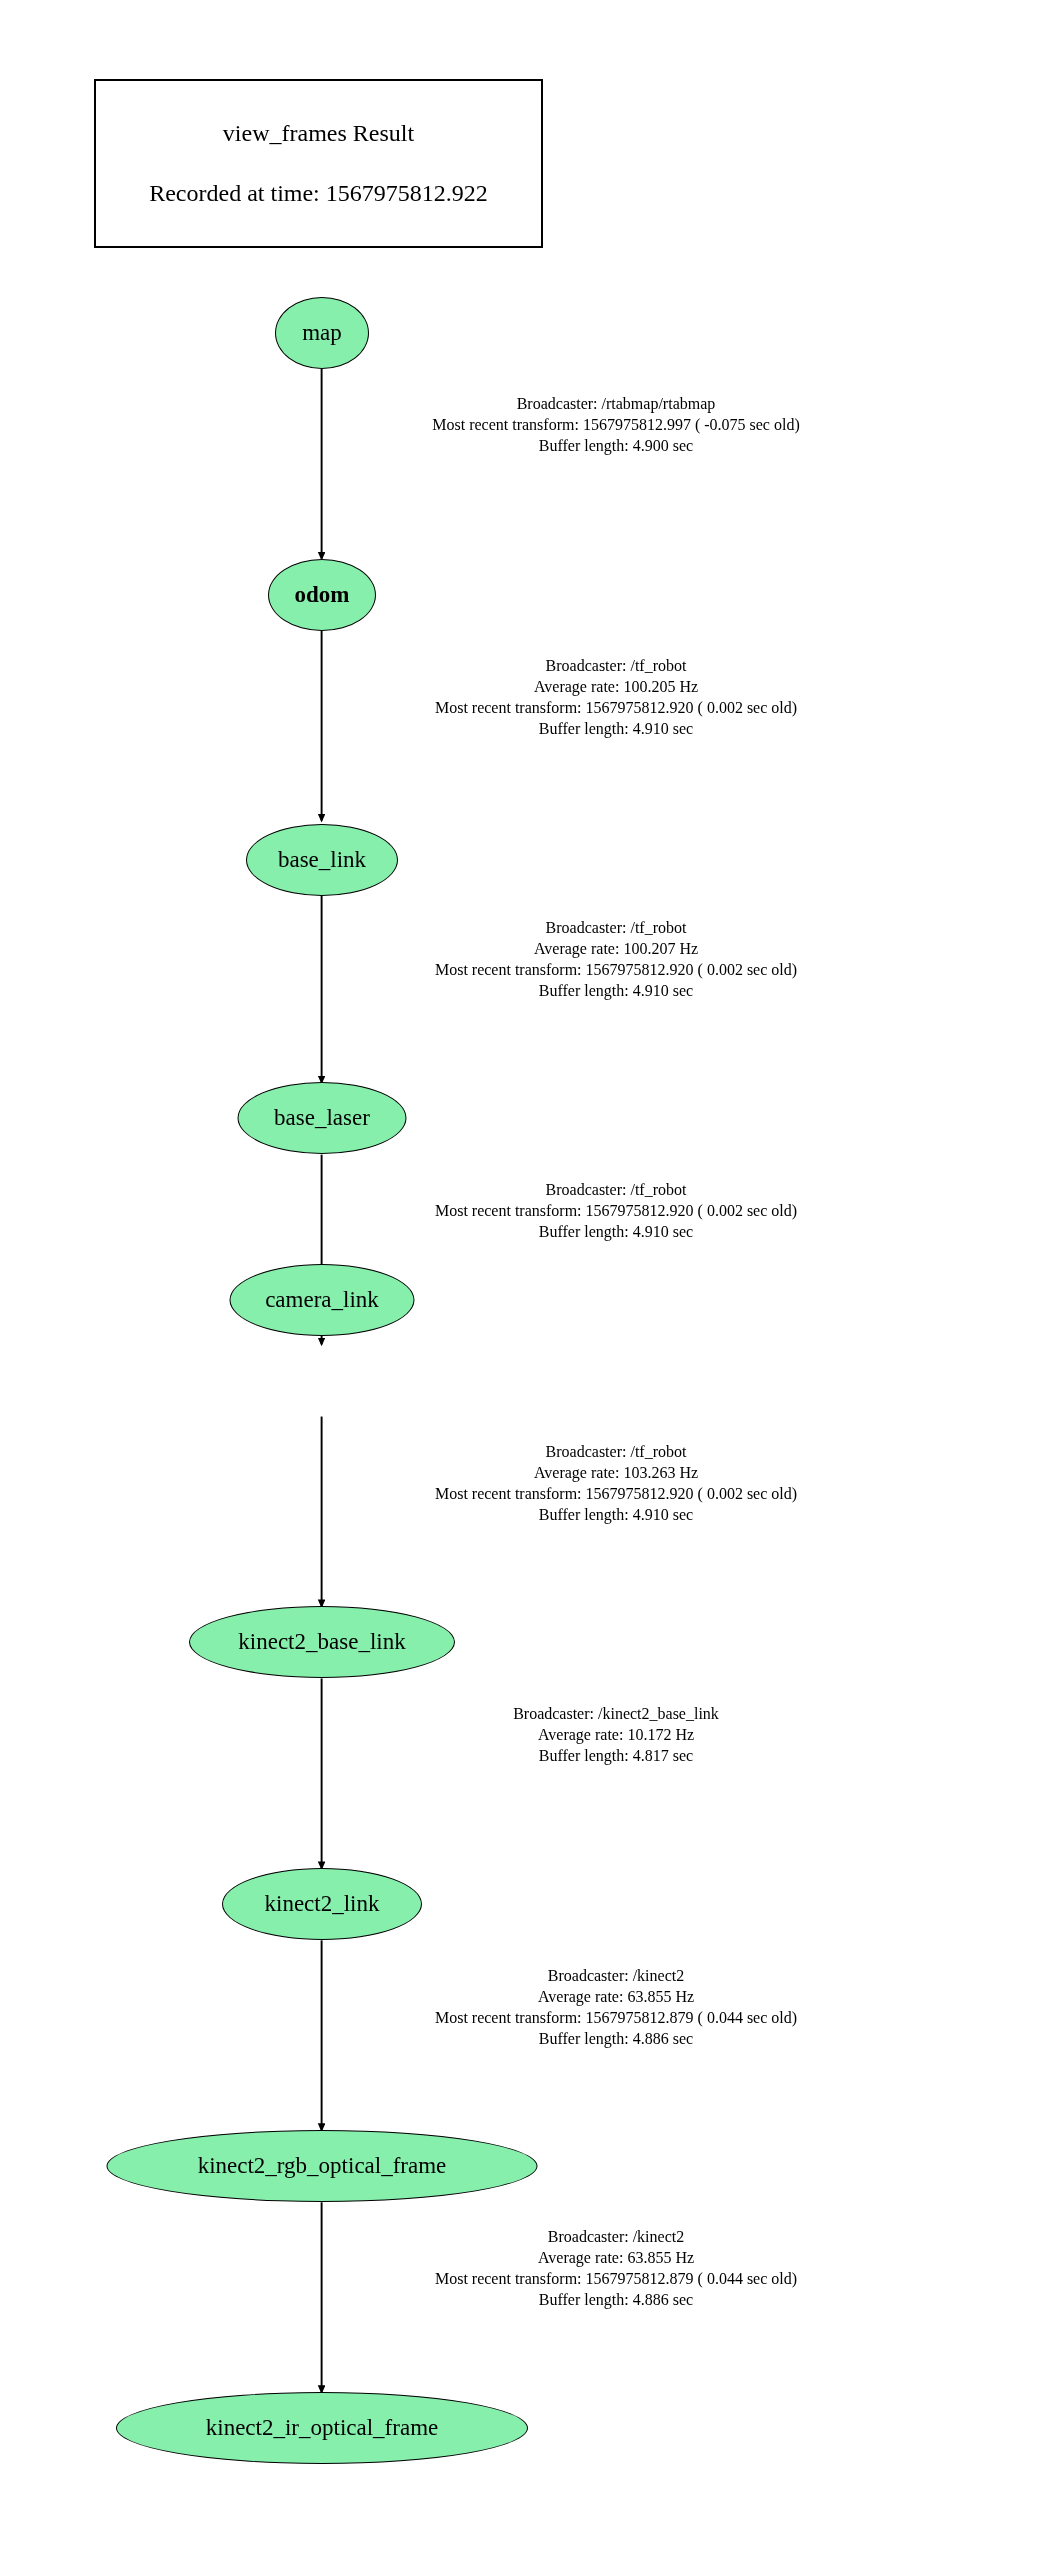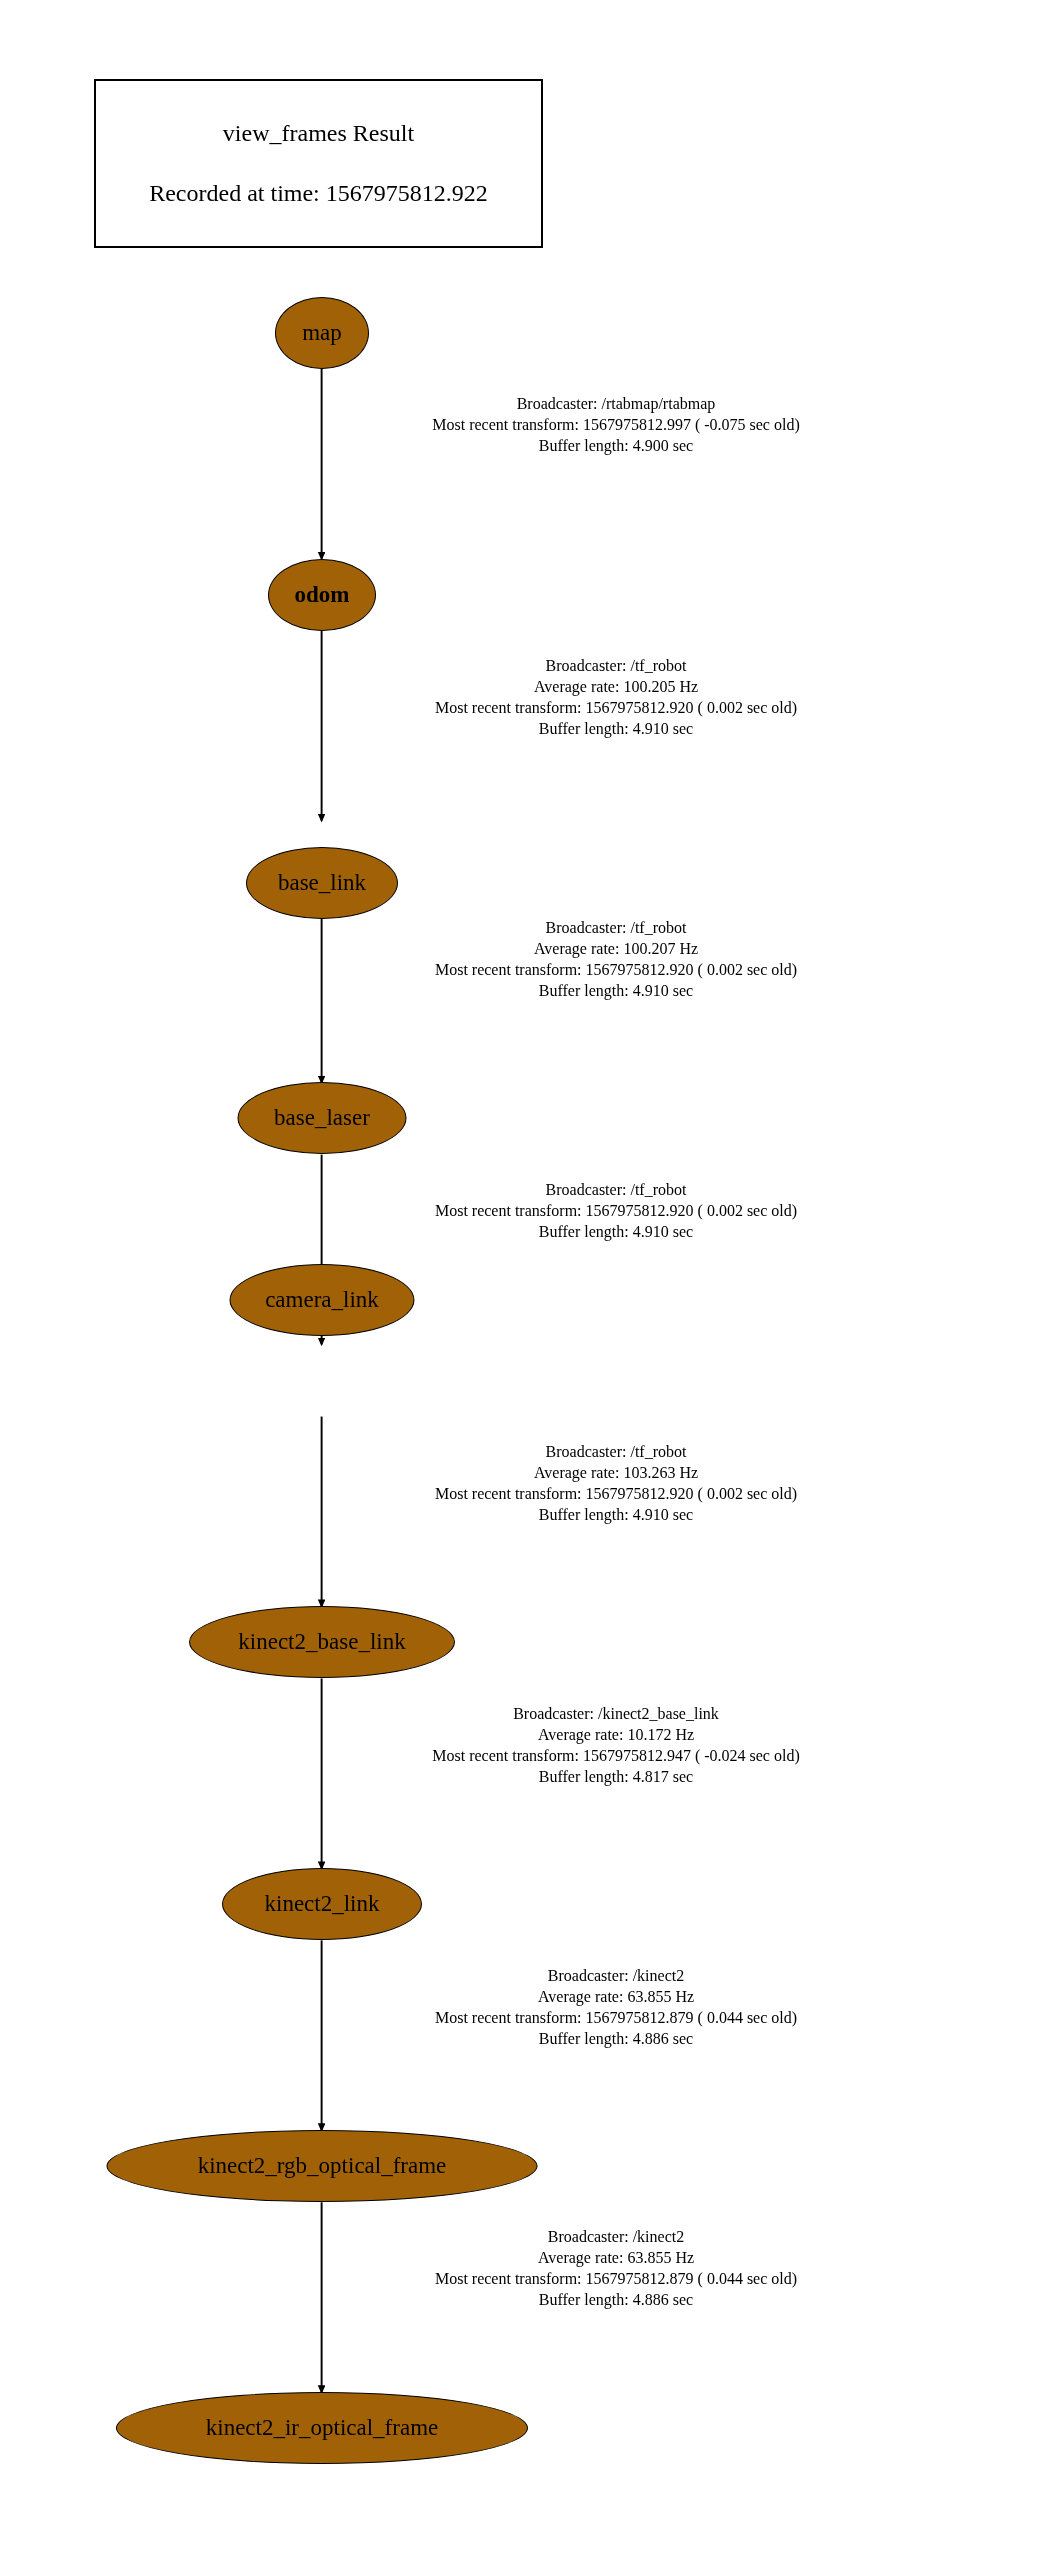--- a/index.html
+++ b/index.html
@@ -50,21 +50,21 @@
     line-height: 1.2;
     text-align: center;
   }
 
   
   .node {
     position: absolute;
     box-sizing: border-box;
     border: 1.4px solid #000000;
     border-radius: 50%;
-    background: #a16207;
+    background: #86efac;
     display: flex;
     align-items: center;
     justify-content: center;
     font-size: 23px;
     white-space: nowrap;
     transform: translateX(-50%);
   }
 
   
   .edge-label {
@@ -114,21 +114,21 @@
   </div>
 
   <div class="node" style="left:322px; top:297px; width:94px; height:72px;">
     <span>map</span>
   </div>
 
   <div class="node" style="left:322px; top:559px; width:108px; height:72px;font-weight:bold;">
     <span>odom</span>
   </div>
 
-  <div class="node" style="left:322px; top:847px; width:152px; height:72px;">
+  <div class="node" style="left:322px; top:824px; width:152px; height:72px;">
     <span>base_link</span>
   </div>
 
   <div class="node" style="left:322px; top:1082px; width:169px; height:72px;">
     <span>base_laser</span>
   </div>
 
   <div class="node" style="left:322px; top:1264px; width:185px; height:72px;">
     <span>camera_link</span>
   </div>
@@ -178,21 +178,20 @@
   <div class="edge-label" style="left:616px; top:1441px;">
     <div>Broadcaster: /tf_robot</div>
     <div>Average rate: 103.263 Hz</div>
     <div>Most recent transform: 1567975812.920 ( 0.002 sec old)</div>
     <div>Buffer length: 4.910 sec</div>
   </div>
 
   <div class="edge-label" style="left:616px; top:1703px;">
     <div>Broadcaster: /kinect2_base_link</div>
     <div>Average rate: 10.172 Hz</div>
-    <div>Most recent transform: 1567975812.947 ( -0.024 sec old)</div>
     <div>Buffer length: 4.817 sec</div>
   </div>
 
   <div class="edge-label" style="left:616px; top:1965px;">
     <div>Broadcaster: /kinect2</div>
     <div>Average rate: 63.855 Hz</div>
     <div>Most recent transform: 1567975812.879 ( 0.044 sec old)</div>
     <div>Buffer length: 4.886 sec</div>
   </div>
 

